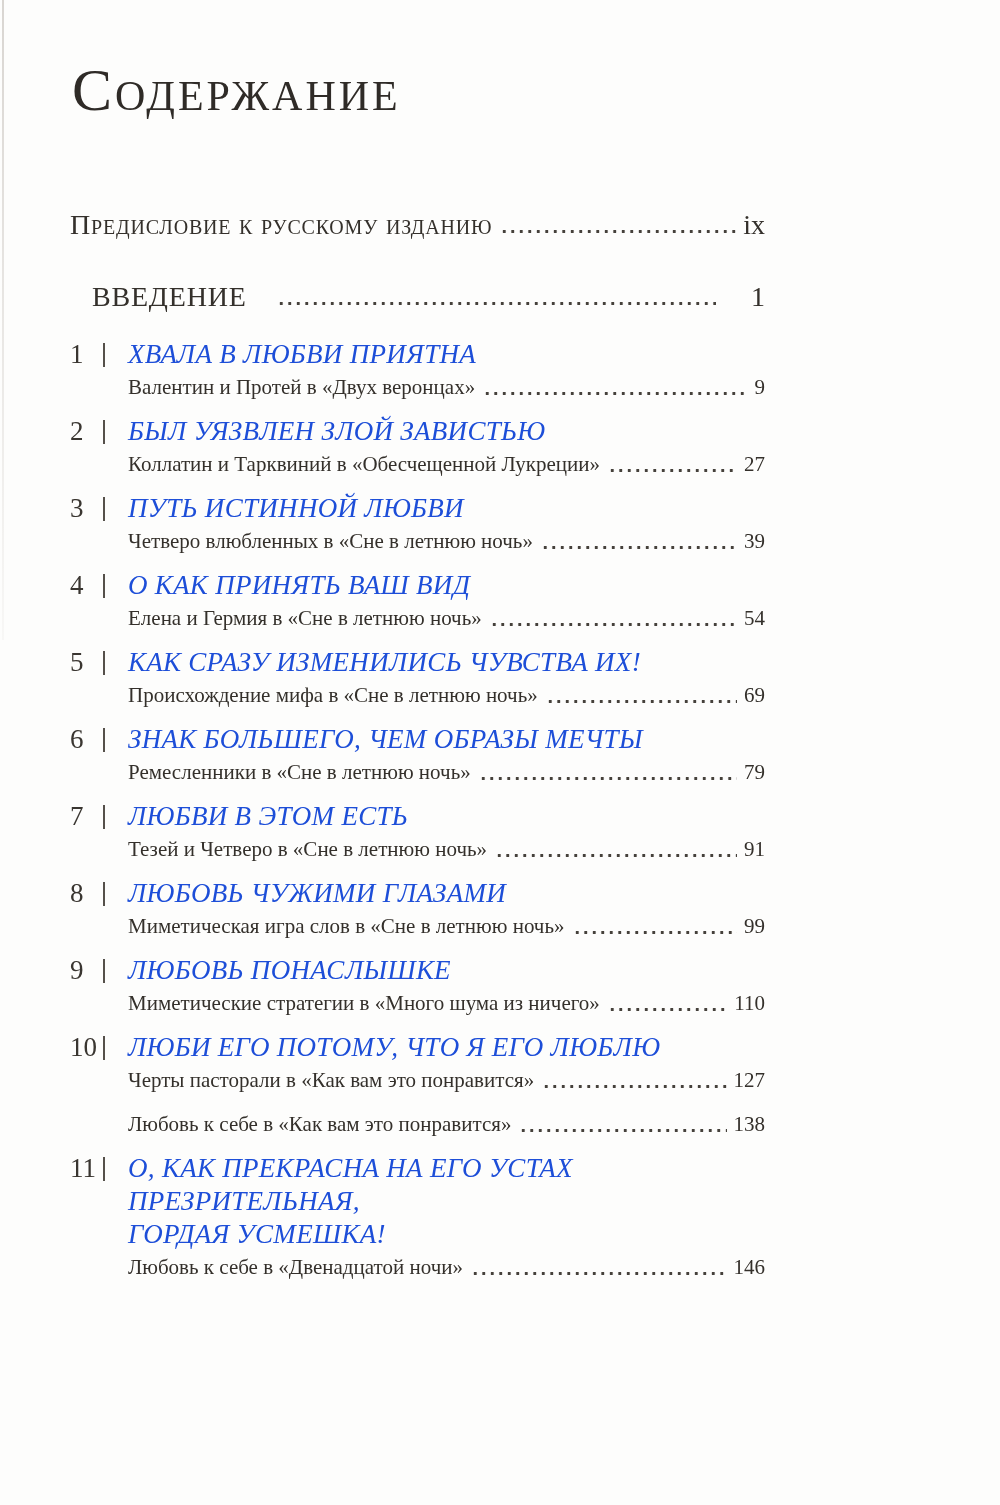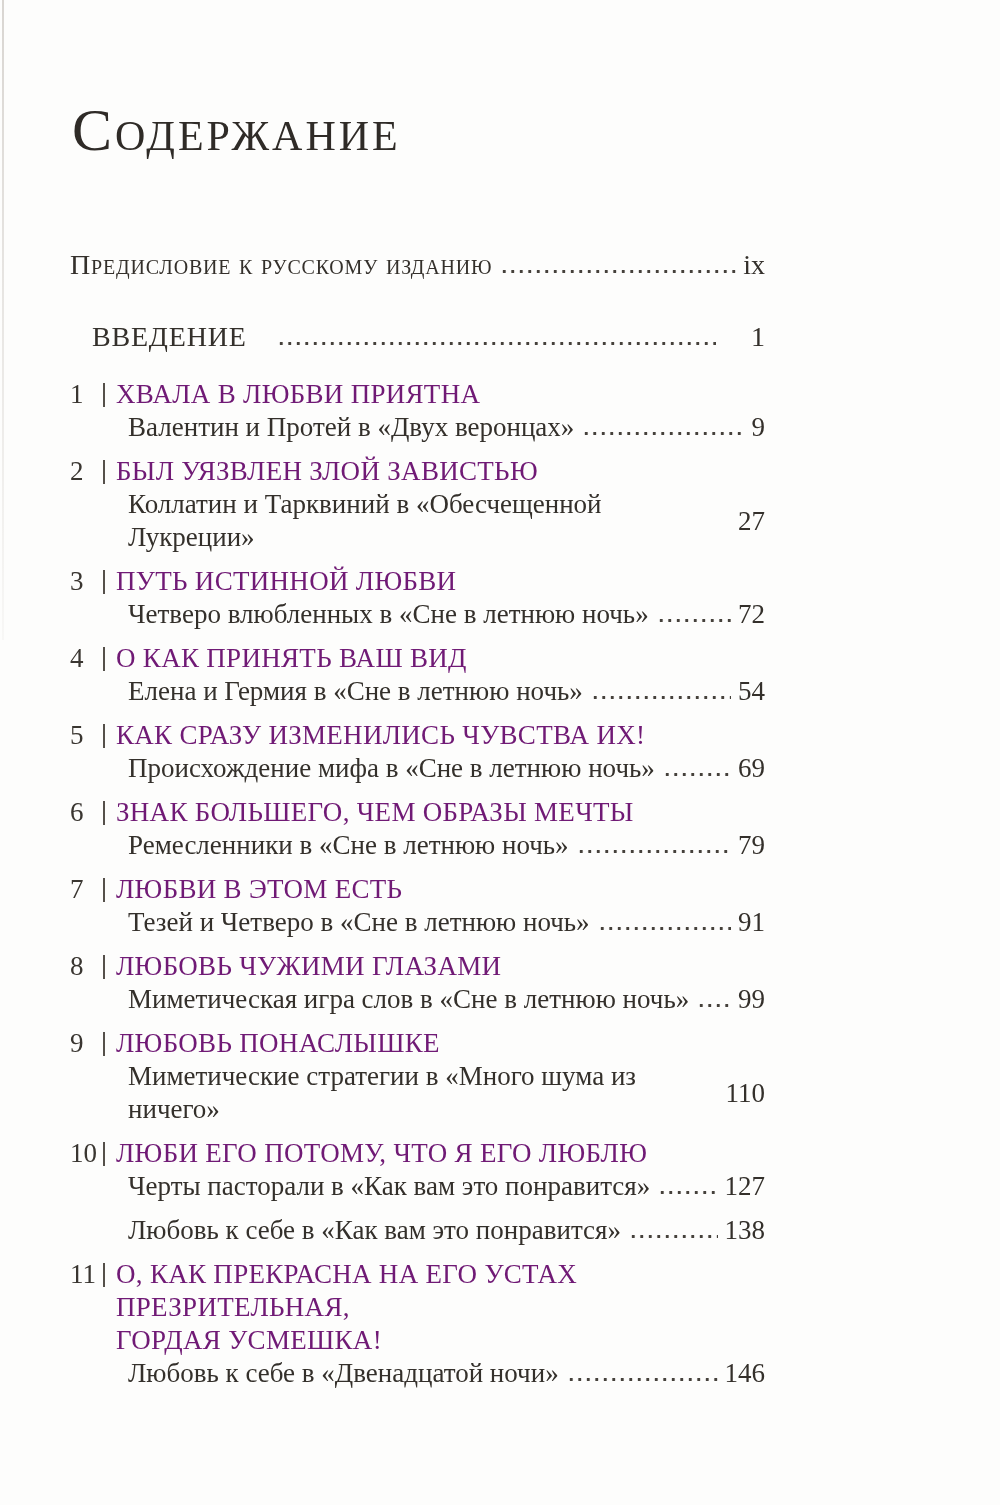--- a/index.html
+++ b/index.html
@@ -20,21 +20,21 @@
     position: absolute;
     left: 2px;
     top: 0;
     width: 2px;
     height: 640px;
     background: linear-gradient(to bottom, rgba(150,140,130,0.35), rgba(150,140,130,0.05));
   }
   .page {
     box-sizing: border-box;
     width: 908px;
-    padding: 100px 143px 0 70px;
+    padding: 60px 143px 0 70px;
   }
   .toc-title {
     font-weight: 400;
     font-size: 60px;
     line-height: 60px;
     font-variant: small-caps;
     letter-spacing: 3px;
     margin: 0 0 88px 2px;
     color: #2f2b27;
   }
@@ -83,31 +83,31 @@
     color: #3a3631;
   }
   .cbar {
     width: 2px;
     height: 24px;
     margin-top: 5px;
     flex: none;
     background: #55504a;
   }
   .ctitle {
-    margin-left: 11px;
+    margin-left: 23px;
     flex: 1;
     letter-spacing: 0.3px;
     white-space: pre-line;
-    color: #701a75;
+    color: #1d4ed8;
+    font-style: italic;
   }
   .csub {
-    font-size: 27px;
+    font-size: 21px;
     line-height: 33px;
     padding-left: 58px;
-    align-items: center;
   }
 </style>
 </head>
 <body>
 
 <div class="scan-edge"></div>
 
 <div class="page">
   <h1 class="toc-title">Содержание</h1>
 
@@ -154,21 +154,21 @@
 
   <div class="chapter">
     <div class="chead">
       <span class="cnum">3</span>
       <span class="cbar"></span>
       <span class="ctitle">ПУТЬ ИСТИННОЙ ЛЮБВИ</span>
     </div>
     <div class="row csub">
       <span class="csubtitle">Четверо влюбленных в «Сне в летнюю ночь»</span>
       <span class="leader"></span>
-      <span class="pagenum">72</span>
+      <span class="pagenum">39</span>
     </div>
   </div>
 
   <div class="chapter">
     <div class="chead">
       <span class="cnum">4</span>
       <span class="cbar"></span>
       <span class="ctitle">О КАК ПРИНЯТЬ ВАШ ВИД</span>
     </div>
     <div class="row csub">

